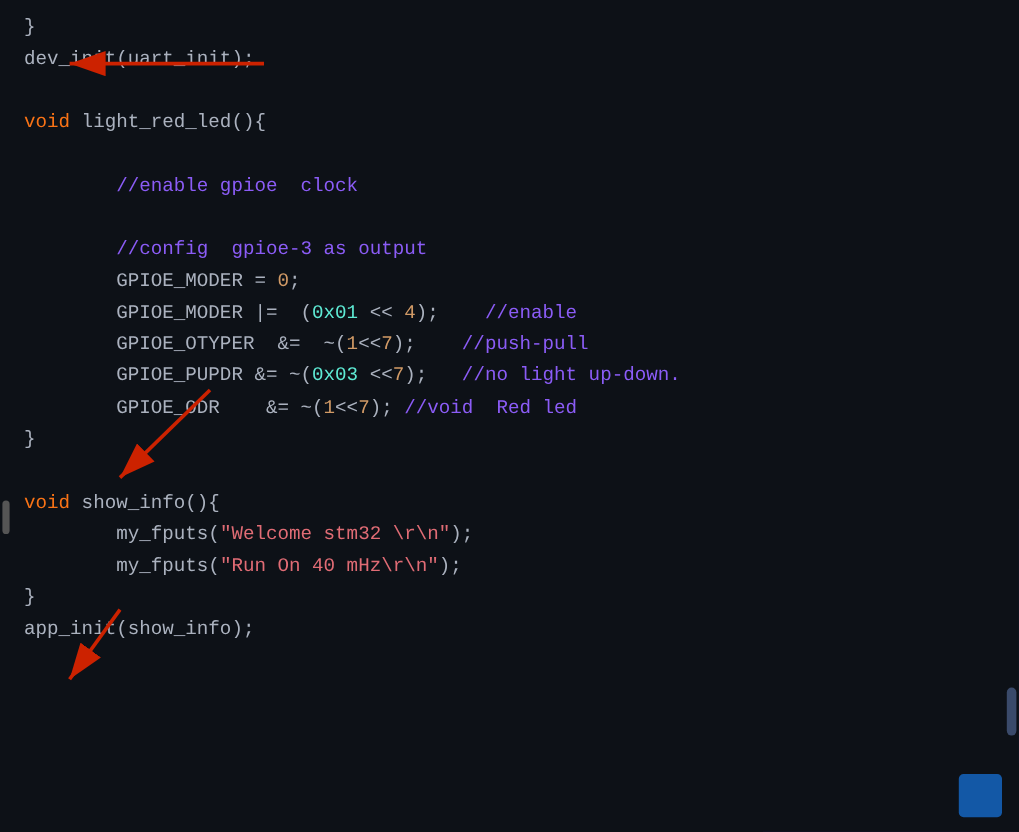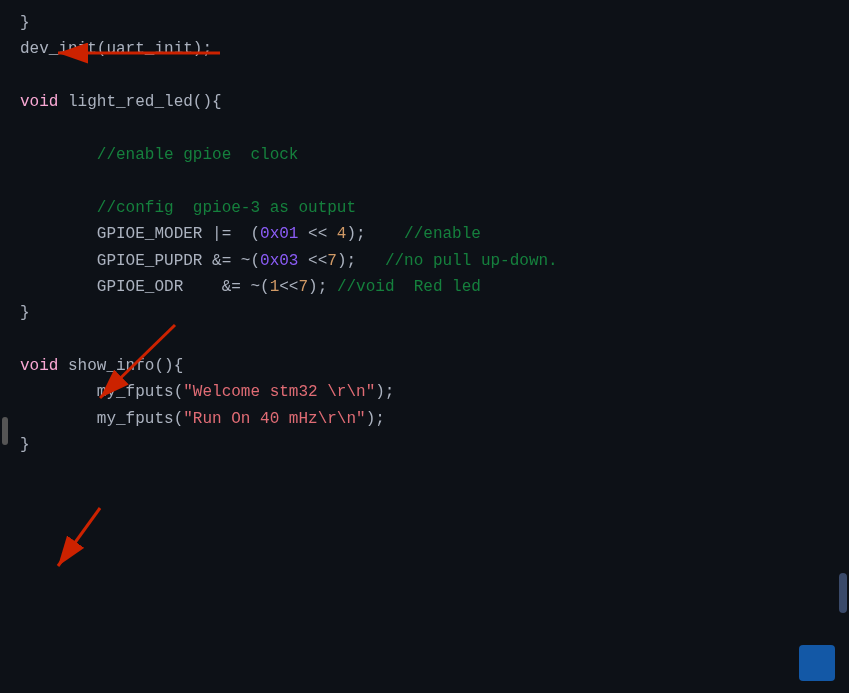--- a/index.html
+++ b/index.html
@@ -27,26 +27,26 @@
       position: relative;
     }
 
     .code-line {
       white-space: pre;
       font-size: 16px;
       line-height: 1.65;
       position: relative;
     }
 
-    .kw { color: #f9a8d4; }
-    .comment { color: #15803d; }
+    .kw { color: #f97316; }
+    .comment { color: #8b5cf6; }
     .string { color: #e06c75; }
     .number { color: #d19a66; }
     .plain { color: #abb2bf; }
-    .pink { color: #8b5cf6; }
+    .pink { color: #5eead4; }
 
     
     .arrows-overlay {
       position: absolute;
       top: 0;
       left: 0;
       width: 849px;
       height: 693px;
       pointer-events: none;
     }
@@ -78,41 +78,44 @@
 
     <div class="code-line">&nbsp;</div>
 
     <div class="code-line"><span class="comment">        //enable gpioe  clock</span></div>
 
 
     <div class="code-line">&nbsp;</div>
 
     <div class="code-line"><span class="comment">        //config  gpioe-3 as output</span></div>
 
+    <div class="code-line"><span class="plain">        GPIOE_MODER = </span><span class="number">0</span><span class="plain">;</span></div>
 
     <div class="code-line"><span class="plain">        GPIOE_MODER |=  (</span><span class="pink">0x01</span><span class="plain"> &lt;&lt; </span><span class="number">4</span><span class="plain">);    </span><span class="comment">//enable</span></div>
 
+    <div class="code-line"><span class="plain">        GPIOE_OTYPER  &amp;=  ~(</span><span class="number">1</span><span class="plain">&lt;&lt;</span><span class="number">7</span><span class="plain">);    </span><span class="comment">//push-pull</span></div>
 
-    <div class="code-line"><span class="plain">        GPIOE_PUPDR &amp;= ~(</span><span class="pink">0x03</span><span class="plain"> &lt;&lt;</span><span class="number">7</span><span class="plain">);   </span><span class="comment">//no pull up-down.</span></div>
+    <div class="code-line"><span class="plain">        GPIOE_PUPDR &amp;= ~(</span><span class="pink">0x03</span><span class="plain"> &lt;&lt;</span><span class="number">7</span><span class="plain">);   </span><span class="comment">//no light up-down.</span></div>
 
     <div class="code-line"><span class="plain">        GPIOE_ODR    &amp;= ~(</span><span class="number">1</span><span class="plain">&lt;&lt;</span><span class="number">7</span><span class="plain">); </span><span class="comment">//void  Red led</span></div>
 
     <div class="code-line"><span class="plain">}</span></div>
 
 
     <div class="code-line">&nbsp;</div>
 
     <div class="code-line"><span class="kw">void</span><span class="plain"> show_info(){</span></div>
 
     <div class="code-line"><span class="plain">        my_fputs(</span><span class="string">"Welcome stm32 \r\n"</span><span class="plain">);</span></div>
 
     <div class="code-line"><span class="plain">        my_fputs(</span><span class="string">"Run On 40 mHz\r\n"</span><span class="plain">);</span></div>
 
     <div class="code-line"><span class="plain">}</span></div>
 
+    <div class="code-line"><span class="plain">app_init(show_info);</span></div>
 
   </div>
 
   <svg class="arrows-overlay" xmlns="http://www.w3.org/2000/svg">
     <defs>
       <marker id="arrowhead1" markerWidth="10" markerHeight="7" refX="10" refY="3.5" orient="auto">
         <polygon points="0 0, 10 3.5, 0 7" fill="#cc2200"></polygon>
       </marker>
       <marker id="arrowhead2" markerWidth="10" markerHeight="7" refX="10" refY="3.5" orient="auto">
         <polygon points="0 0, 10 3.5, 0 7" fill="#cc2200"></polygon>

